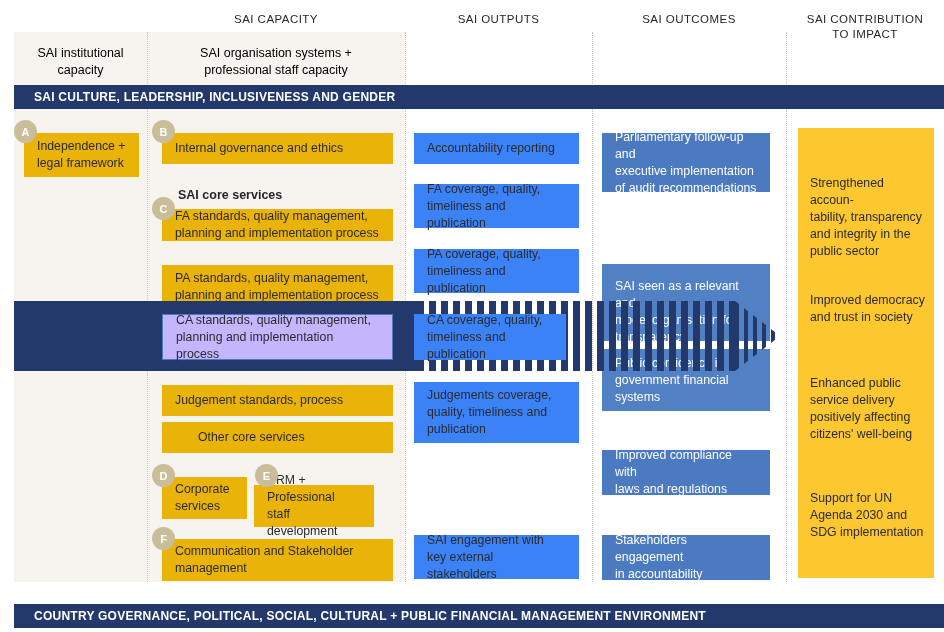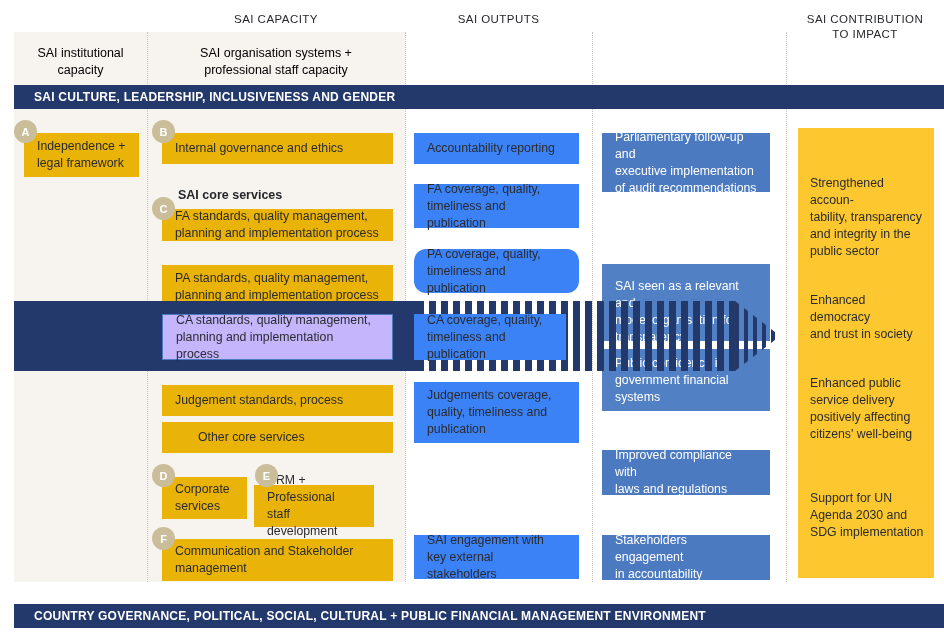--- a/index.html
+++ b/index.html
@@ -160,20 +160,21 @@
   <div class="colbg-white" style="left:405px; top:32px; width:187px; height:550px;"></div>
   <div class="colbg-white" style="left:592px; top:32px; width:194px; height:550px;"></div>
 
   <div class="vsep" style="left:147px; top:32px; height:550px;"></div>
   <div class="vsep" style="left:405px; top:32px; height:550px;"></div>
   <div class="vsep" style="left:592px; top:32px; height:550px;"></div>
   <div class="vsep" style="left:786px; top:32px; height:550px;"></div>
 
   <div class="col-head" style="left:147px; top:12px; width:258px;">SAI CAPACITY</div>
   <div class="col-head" style="left:405px; top:12px; width:187px;">SAI OUTPUTS</div>
+  <div class="col-head" style="left:592px; top:12px; width:194px;">SAI OUTCOMES</div>
   <div class="col-head" style="left:786px; top:12px; width:158px;">
     <div>SAI CONTRIBUTION</div>
     <div>TO IMPACT</div>
   </div>
 
   <div class="subhead" style="left:14px; top:45px; width:133px;">
     <div>SAI institutional</div>
     <div>capacity</div>
   </div>
   <div class="subhead" style="left:147px; top:45px; width:258px;">
@@ -242,21 +243,21 @@
 management</span>
   </div>
 
   <div class="card card-lav" style="left:414px; top:133px; width:165px; height:31px;">
     <span style="white-space:pre-line;">Accountability reporting</span>
   </div>
   <div class="card card-lav" style="left:414px; top:184px; width:165px; height:44px;">
     <span style="white-space:pre-line;"> FA coverage, quality,
 timeliness and publication</span>
   </div>
-  <div class="card card-lav" style="left:414px; top:249px; width:165px; height:44px;border-radius:12px;">
+  <div class="card card-lav" style="left:414px; top:249px; width:165px; height:44px;">
     <span style="white-space:pre-line;">PA coverage, quality,
 timeliness and publication</span>
   </div>
   <div class="card card-lav" style="left:414px; top:314px; width:152px; height:46px; z-index:5;">
     <span style="white-space:pre-line;">CA coverage, quality,
 timeliness and publication</span>
   </div>
   <div class="card card-lav" style="left:414px; top:382px; width:165px; height:61px;">
     <span style="white-space:pre-line;">Judgements coverage,
 quality, timeliness and
@@ -294,21 +295,21 @@
 
   <div class="arrowshaft" style="left:405px; top:301px; width:330px; height:70px;"></div>
   <div class="arrowhead" style="left:735px; top:301px; width:45px; height:70px;">
       <i></i>
     </div>
 
   <div class="impact-item" style="left:798px; top:175px; width:136px; white-space:pre-line;">Strengthened accoun-
 tability, transparency
 and integrity in the
 public sector</div>
-  <div class="impact-item" style="left:798px; top:292px; width:136px; white-space:pre-line;">Enhanced democracy
+  <div class="impact-item" style="left:798px; top:292px; width:136px; white-space:pre-line;">Improved democracy
 and trust in society</div>
   <div class="impact-item" style="left:798px; top:375px; width:136px; white-space:pre-line;">Enhanced public
 service delivery
 positively affecting
 citizens' well-being</div>
   <div class="impact-item" style="left:798px; top:490px; width:136px; white-space:pre-line;">Support for UN
 Agenda 2030 and
 SDG implementation</div>
 
   <div class="banner" style="left:14px; top:604px; width:930px; height:24px;">COUNTRY GOVERNANCE, POLITICAL, SOCIAL, CULTURAL + PUBLIC FINANCIAL MANAGEMENT ENVIRONMENT</div>

